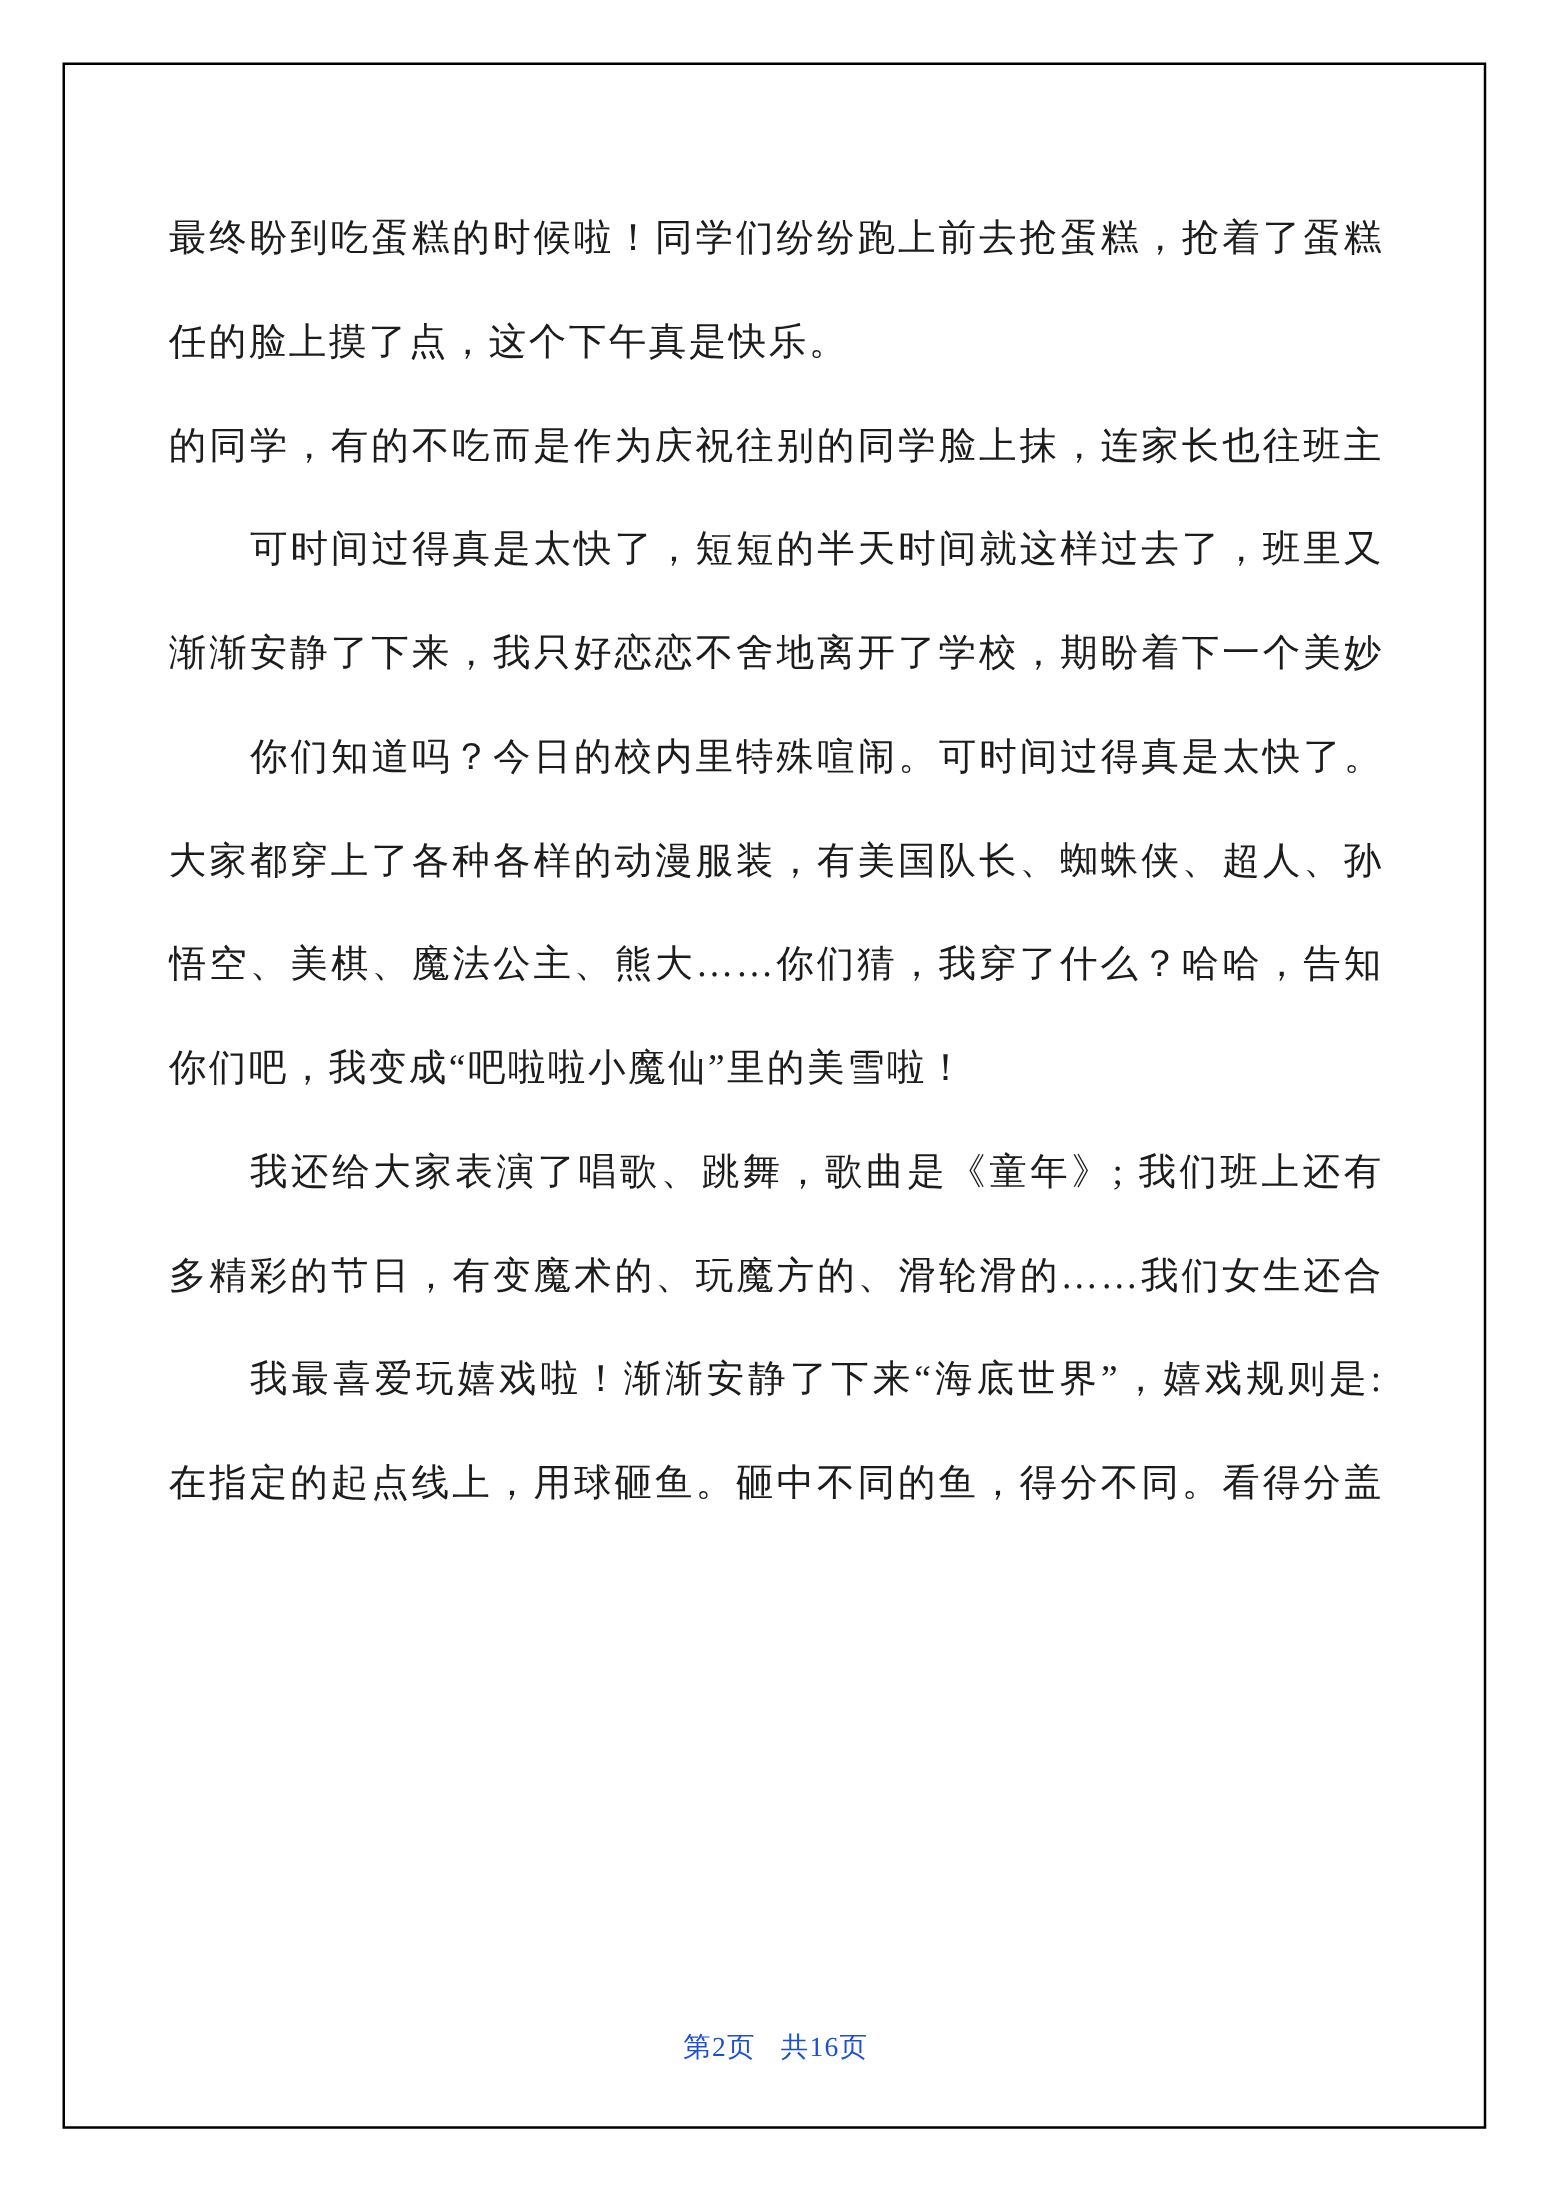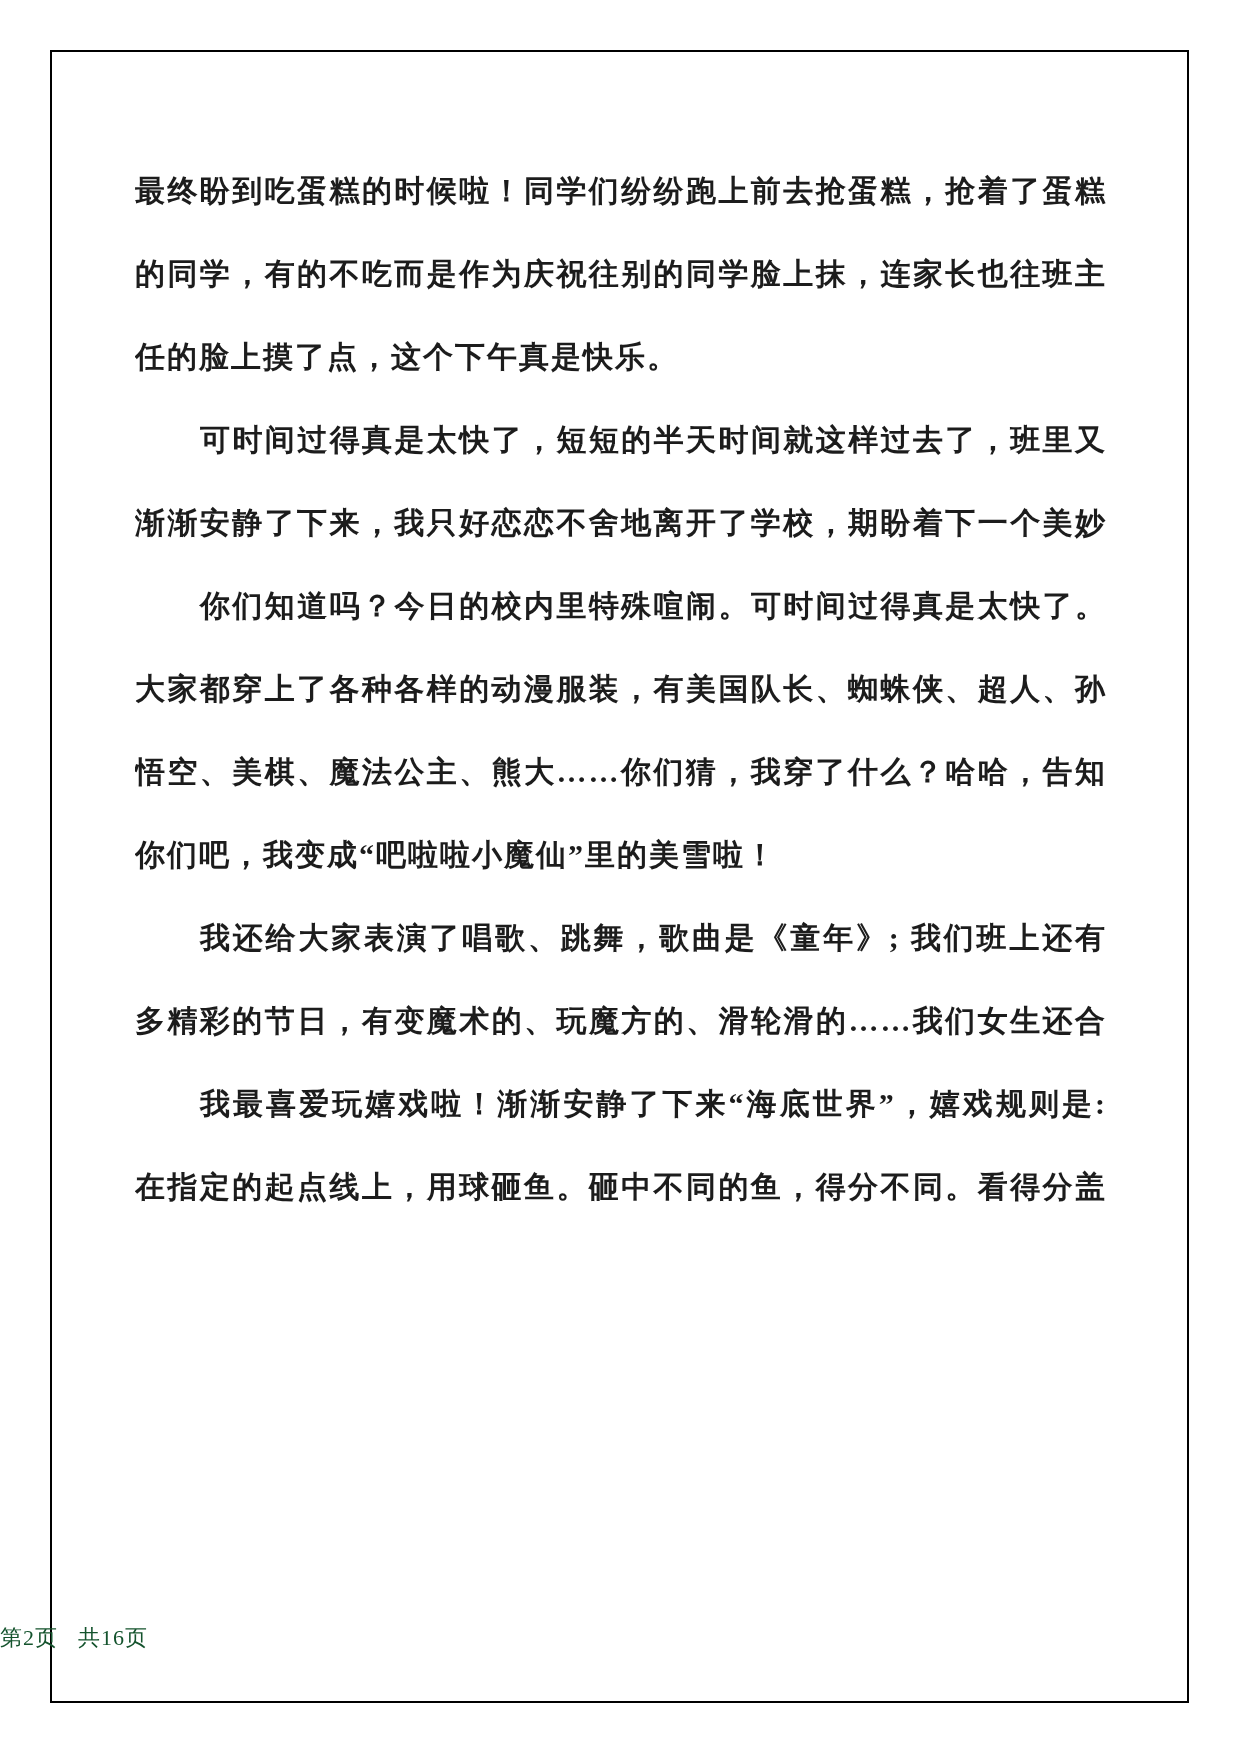--- a/index.html
+++ b/index.html
@@ -37,56 +37,56 @@
   }
   .line {
     font-size: 30px;
     letter-spacing: 2px;
     line-height: 83px;
     height: 83px;
     overflow: hidden;
     text-align: justify;
     text-align-last: justify;
     text-justify: inter-character;
-    font-weight: 700;
+    font-weight: 400;
   }
   .line.indent {
     text-indent: 65px;
   }
   .line.lastline {
     text-align: left;
     text-align-last: left;
   }
   .footer {
     position: absolute;
     left: 0;
     top: 1613px;
     width: 100%;
-    text-align: left;
+    text-align: center;
     font-size: 22px;
     letter-spacing: 1px;
     line-height: 50px;
-    color: #14532d;
+    color: #1d4ed8;
   }
   .footer .total {
     margin-left: 20px;
   }
 </style>
 </head>
 <body>
 
 <div class="page">
   <div class="frame"></div>
 
   <div class="content">
 
   <div class="paragraph">
         <div class="line">最终盼到吃蛋糕的时候啦！同学们纷纷跑上前去抢蛋糕，抢着了蛋糕</div>
+        <div class="line lastline">任的脸上摸了点，这个下午真是快乐。</div>
         <div class="line">的同学，有的不吃而是作为庆祝往别的同学脸上抹，连家长也往班主</div>
-        <div class="line lastline">任的脸上摸了点，这个下午真是快乐。</div>
       </div>
       <div class="paragraph">
         <div class="line indent">可时间过得真是太快了，短短的半天时间就这样过去了，班里又</div>
         <div class="line">渐渐安静了下来，我只好恋恋不舍地离开了学校，期盼着下一个美妙</div>
       </div>
       <div class="paragraph">
         <div class="line indent">你们知道吗？今日的校内里特殊喧闹。可时间过得真是太快了。</div>
         <div class="line">大家都穿上了各种各样的动漫服装，有美国队长、蜘蛛侠、超人、孙</div>
         <div class="line">悟空、美棋、魔法公主、熊大……你们猜，我穿了什么？哈哈，告知</div>
         <div class="line lastline">你们吧，我变成“吧啦啦小魔仙”里的美雪啦！</div>

